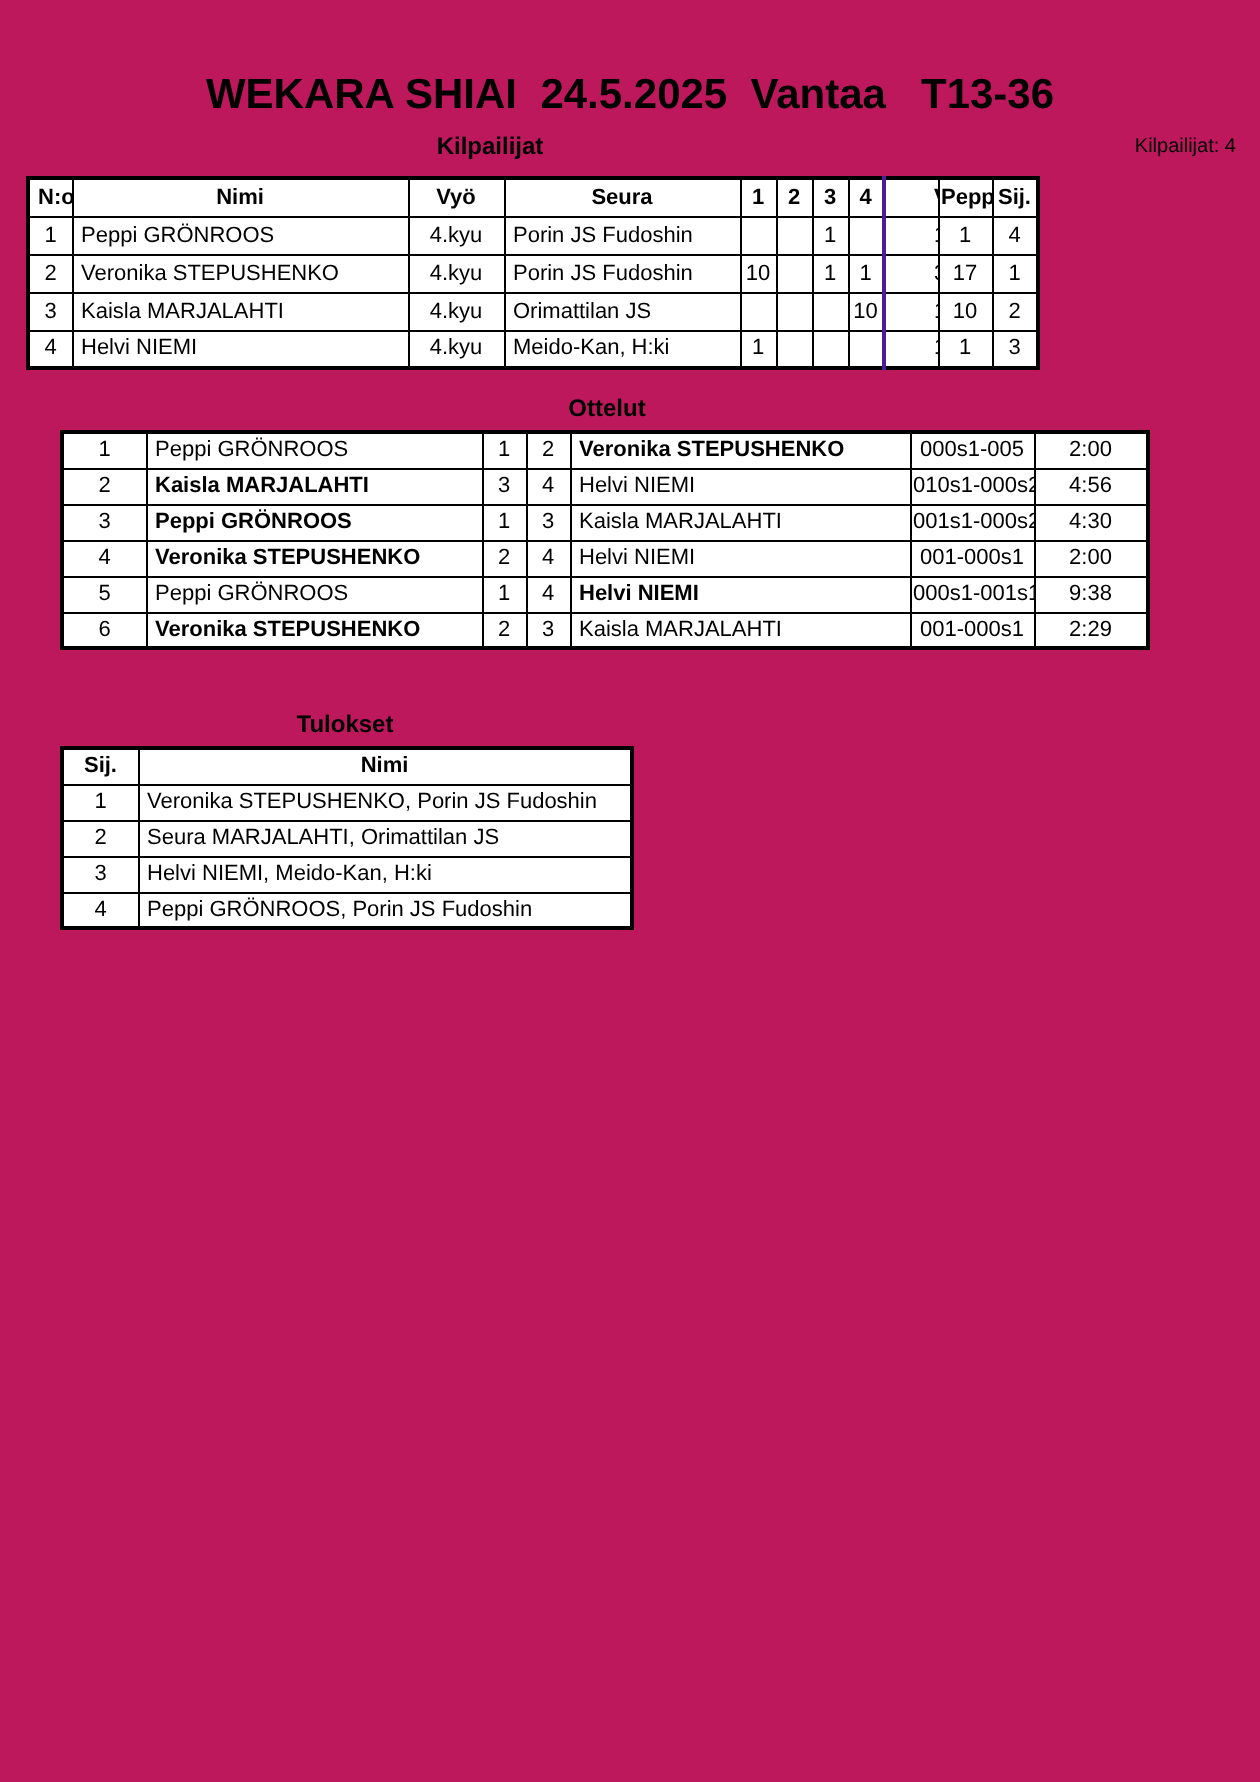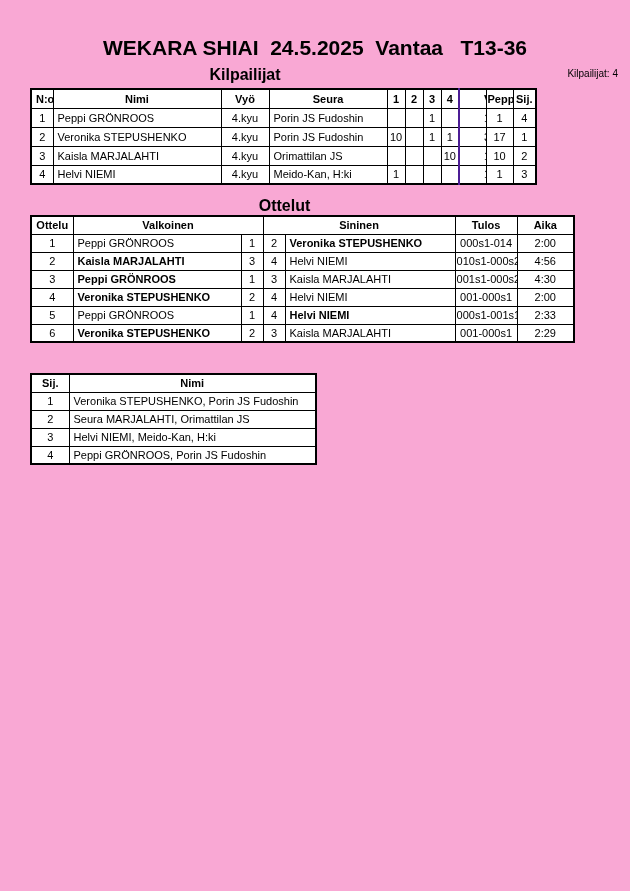--- a/index.html
+++ b/index.html
@@ -1,41 +1,41 @@
 <!DOCTYPE html>
 <html><head>
 <meta charset="utf-8">
 <style>
   * { box-sizing: border-box; }
   html, body { margin: 0; padding: 0; background: #ffffff; }
   .page {
     position: relative;
     width: 630px;
     height: 891px;
-    background: #f9a8d4;
+    background: #be185d;
     color: #000000;
     font-family: "Liberation Sans", sans-serif;
     overflow: hidden;
   }
   .title {
     position: absolute;
     top: 36px; left: 0; width: 630px;
     text-align: center;
     font-size: 21px;
     font-weight: bold;
     white-space: pre;
   }
   .section-label {
     position: absolute;
     text-align: center;
-    font-size: 16px;
+    font-size: 12px;
     font-weight: bold;
   }
   .label-kilpailijat { top: 66px; left: 30px; width: 430px; }
-  .label-ottelut    { top: 197px; left: 13px; width: 543px; }
+  .label-ottelut    { top: 197px; left: 32px; width: 543px; }
   .label-tulokset   { top: 355px; left: 30px; width: 285px; }
   .count {
     position: absolute;
     top: 68px; right: 12px;
     font-size: 10px;
   }
   table {
     position: absolute;
     border-collapse: collapse;
     table-layout: fixed;
@@ -47,21 +47,21 @@
     font-size: 11px;
     padding: 0 4px;
     overflow: hidden;
     white-space: nowrap;
   }
   th { font-weight: bold; text-align: center; }
   .c { text-align: center; padding: 0 1px; }
   .l { text-align: left; }
   .bold { font-weight: bold; }
   .thick-left { border-left: 2px solid #4c1d95; padding-left: 24px; }
-  #t1 { top: 88px;  left: 30px; width: 505px; }
+  #t1 { top: 88px;  left: 13px; width: 505px; }
   #t2 { top: 215px; left: 30px; width: 543px; }
   #t3 { top: 373px; left: 30px; width: 285px; }
   #t1 td, #t1 th { height: 19px; }
   #t2 td, #t2 th { height: 18px; }
   #t3 td, #t3 th { height: 18px; }
 </style>
 </head>
 <body>
 
 <div class="page">
@@ -160,34 +160,27 @@
     <colgroup>
       <col style="width:42px">
         <col style="width:168px">
         <col style="width:22px">
         <col style="width:22px">
       <col style="width:170px">
         <col style="width:62px">
         <col style="width:57px">
     </colgroup>
     <tbody>
-        <tr>
-      <th>Ottelu</th>
-      <th colspan="2">Valkoinen</th>
-      <th colspan="2">Sininen</th>
-      <th>Tulos</th>
-      <th>Aika</th>
-    </tr>
     <tr>
       <td class="c">1</td>
       <td class="l">Peppi GRÖNROOS</td>
       <td class="c">1</td>
       <td class="c">2</td>
       <td class="l bold">Veronika STEPUSHENKO</td>
-      <td class="c">000s1-014</td>
+      <td class="c">000s1-005</td>
       <td class="c">2:00</td>
     </tr>
     <tr>
       <td class="c">2</td>
       <td class="l bold">Kaisla MARJALAHTI</td>
       <td class="c">3</td>
       <td class="c">4</td>
       <td class="l">Helvi NIEMI</td>
       <td class="c">010s1-000s2</td>
       <td class="c">4:56</td>
@@ -210,34 +203,35 @@
       <td class="c">001-000s1</td>
       <td class="c">2:00</td>
     </tr>
     <tr>
       <td class="c">5</td>
       <td class="l">Peppi GRÖNROOS</td>
       <td class="c">1</td>
       <td class="c">4</td>
       <td class="l bold">Helvi NIEMI</td>
       <td class="c">000s1-001s1</td>
-      <td class="c">2:33</td>
+      <td class="c">9:38</td>
     </tr>
     <tr>
       <td class="c">6</td>
       <td class="l bold">Veronika STEPUSHENKO</td>
       <td class="c">2</td>
       <td class="c">3</td>
       <td class="l">Kaisla MARJALAHTI</td>
       <td class="c">001-000s1</td>
       <td class="c">2:29</td>
     </tr>
   </tbody>
     </table>
 
+  <div class="section-label label-tulokset">Tulokset</div>
 
   <table id="t3">
     <colgroup>
       <col style="width:38px">
         <col style="width:247px">
     </colgroup>
     <tbody>
         <tr>
       <th>Sij.</th>
       <th>Nimi</th>

